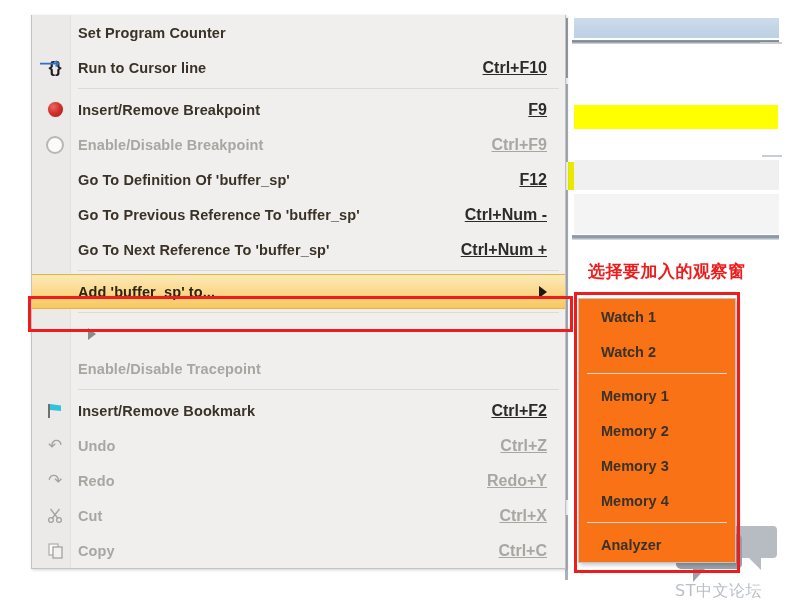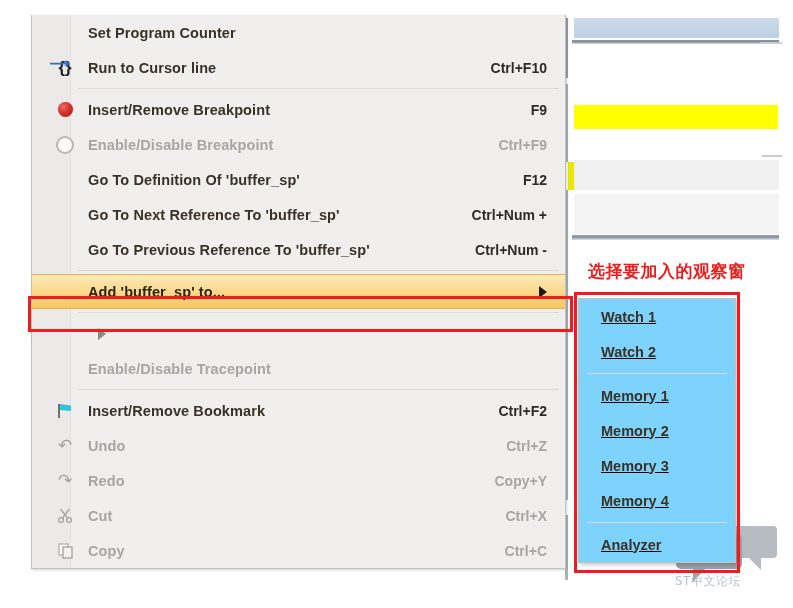--- a/index.html
+++ b/index.html
@@ -88,46 +88,47 @@
     width: 38px; height: 100%;
     background: #eceae9;
     border-right: 1px solid #e3e1e0;
     pointer-events: none;
   }
   .menu-item {
     position: relative;
     height: 35px;
     display: flex;
     align-items: center;
-    padding: 0 18px 0 10px;
+    padding: 0 18px 0 0;
     box-sizing: border-box;
     z-index: 2;
   }
   .mi-icon {
     width: 46px;
     min-width: 46px;
     display: flex;
     align-items: center;
     justify-content: center;
     height: 100%;
   }
   .mi-label {
     flex: 1;
     font-size: 14.5px;
     font-weight: bold;
     color: #3a3226;
     letter-spacing: 0.1px;
     white-space: nowrap;
   }
   .mi-shortcut {
-    font-size: 14px;
+    font-size: 16px;
     font-weight: bold;
     color: #2b2b2b;
     white-space: nowrap;
     padding-left: 14px;
+    text-decoration: underline;
   }
   .menu-item.disabled .mi-label,
   .menu-item.disabled .mi-shortcut {
     color: #a9a6a2;
     font-weight: bold;
   }
   .menu-sep {
     position: relative;
     height: 7px;
     z-index: 2;
@@ -206,26 +207,25 @@
   }
   .icon-scissors svg { display:block; }
   .icon-copy svg { display:block; }
 
   
   #submenu {
     position: absolute;
     left: 578px;
     top: 298px;
     width: 158px;
-    background: #7dd3fc;
+    background: #f97316;
     border: 1px solid #c4c2c0;
     box-sizing: border-box;
     box-shadow: 2px 2px 4px rgba(0,0,0,0.22);
     z-index: 30;
-    text-decoration: underline;
   }
   .sub-item {
     height: 35px;
     display: flex;
     align-items: center;
     padding-left: 22px;
     font-size: 14.5px;
     font-weight: bold;
     color: #3a3226;
     box-sizing: border-box;
@@ -274,23 +274,23 @@
     right: 8px;
     bottom: 4px;
     width: 118px;
     height: 82px;
     z-index: 20;
     pointer-events: none;
   }
   #watermark .bubbles { position: absolute; left: 8px; top: 0; }
   #watermark .wm-text {
     position: absolute;
-    left: 8px; bottom: 14px;
+    left: 8px; bottom: 2px;
     font-family: "DejaVu Sans", sans-serif;
-    font-size: 12px;
+    font-size: 16px;
     color: #b9bfc6;
     letter-spacing: 0.5px;
     white-space: nowrap;
   }
 </style>
 </head>
 <body>
 
 <div id="editor-bg">
   <div class="bg-band bg-title-band"></div>
@@ -345,28 +345,28 @@
   </div>
 
   <div class="menu-item">
     <span class="mi-icon"></span>
     <span class="mi-label">Go To Definition Of 'buffer_sp'</span>
     <span class="mi-shortcut">F12</span>
   </div>
 
   <div class="menu-item">
     <span class="mi-icon"></span>
+    <span class="mi-label">Go To Previous Reference To 'buffer_sp'</span>
+    <span class="mi-shortcut">Ctrl+Num -</span>
+  </div>
+
+  <div class="menu-item">
+    <span class="mi-icon"></span>
     <span class="mi-label">Go To Next Reference To 'buffer_sp'</span>
     <span class="mi-shortcut">Ctrl+Num +</span>
-  </div>
-
-  <div class="menu-item">
-    <span class="mi-icon"></span>
-    <span class="mi-label">Go To Previous Reference To 'buffer_sp'</span>
-    <span class="mi-shortcut">Ctrl+Num -</span>
   </div>
 
   <div class="menu-sep"></div>
 
   <div class="menu-item highlighted">
     <span class="mi-icon"></span>
     <span class="mi-label">Add 'buffer_sp' to...</span>
     <span class="mi-arrow"></span>
   </div>
 
@@ -404,21 +404,21 @@
     </span>
     <span class="mi-label">Undo</span>
     <span class="mi-shortcut">Ctrl+Z</span>
   </div>
 
   <div class="menu-item disabled">
     <span class="mi-icon">
       <span class="icon-redo">↷</span>
     </span>
     <span class="mi-label">Redo</span>
-    <span class="mi-shortcut">Copy+Y</span>
+    <span class="mi-shortcut">Redo+Y</span>
   </div>
 
   <div class="menu-item disabled">
     <span class="mi-icon">
       <span class="icon-scissors">
         <svg width="17" height="17" viewBox="0 0 17 17">
           <circle cx="4" cy="13" r="2.4" stroke="#a6a29d" stroke-width="1.3" fill="none"></circle>
           <circle cx="12" cy="13" r="2.4" stroke="#a6a29d" stroke-width="1.3" fill="none"></circle>
           <path d="M5 11.5 L12.5 2 M11 11.5 L3.5 2" stroke="#a6a29d" stroke-width="1.3" fill="none"></path>
         </svg>

